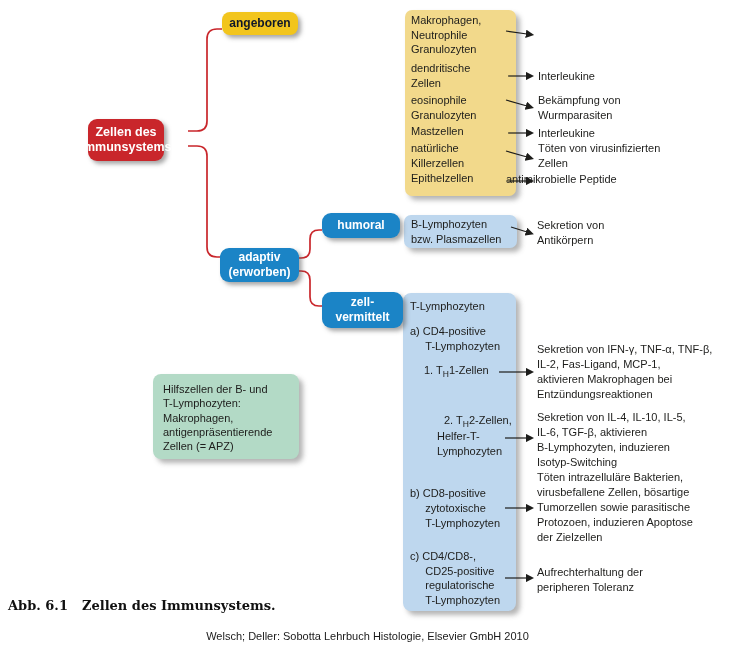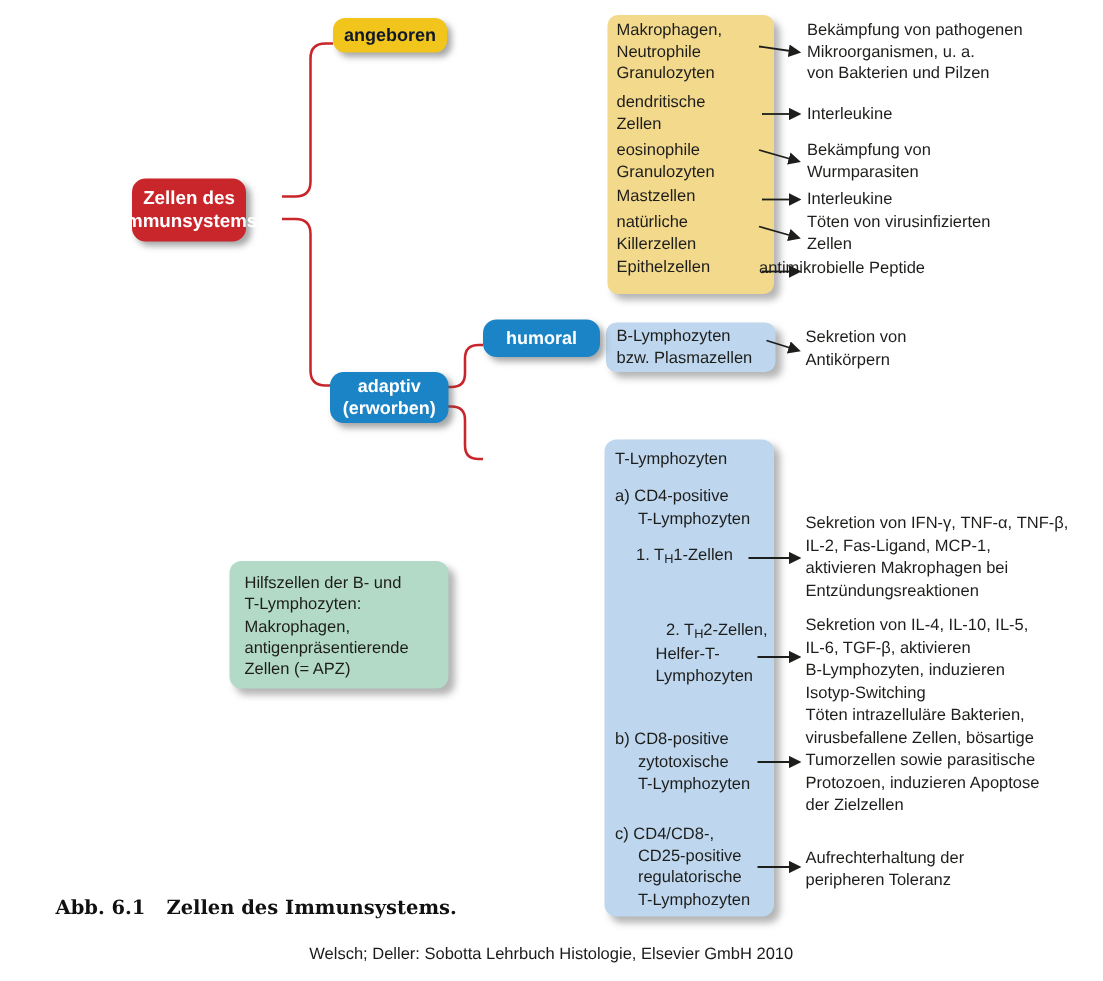--- a/index.html
+++ b/index.html
@@ -11,21 +11,21 @@
         justify-content:center;white-space:pre-wrap;z-index:3;}
   .red{background:#c9262b;color:#ffffff;}
   .yellow{background:#f2c51d;color:#0f172a;}
   .blue{background:#1b84c6;color:#ffffff;}
   .panel{position:absolute;border-radius:7px;box-shadow:4px 4px 5px rgba(90,90,90,.45);z-index:1;}
   .yellowpanel{background:#f2d98b;}
   .bluepanel{background:#bed7ee;}
   .greenbox{background:#b3dac6;}
   .sb{font-size:8.5px;vertical-align:-2.5px;}
   #overlay{position:absolute;left:0;top:0;z-index:2;}
-  .caption{position:absolute;left:8px;top:598px;font:bold 13px/16px "DejaVu Serif",serif;color:#111;z-index:3;margin-left:29px;}
+  .caption{position:absolute;left:8px;top:598px;font:bold 13px/16px "DejaVu Serif",serif;color:#111;z-index:3;}
   .caption .ttl{margin-left:14px;}
   .credit{position:absolute;left:0;top:629px;width:735px;text-align:center;
           font:11px/14px "Liberation Sans",sans-serif;color:#1a1a1a;z-index:3;}
 </style>
 </head>
 <body>
 
 <div id="canvas">
 
   <div class="panel yellowpanel" style="left:405px;top:10px;width:111px;height:186px;"></div>
@@ -61,36 +61,35 @@
       <path d="M505,578 H527"></path>
     </g>
   </svg>
 
   <div class="node red" style="left:88px;top:119px;width:76px;height:42px;font-size:12.5px;">Zellen des
 Immunsystems</div>
   <div class="node yellow" style="left:222px;top:12px;width:76px;height:23px;border-radius:8px;">angeboren</div>
   <div class="node blue" style="left:220px;top:248px;width:79px;height:34px;">adaptiv
 (erworben)</div>
   <div class="node blue" style="left:322px;top:213px;width:78px;height:25px;">humoral</div>
+  <div class="node blue" style="left:322px;top:292px;width:81px;height:36px;">zell-
+vermittelt</div>
 
   <div class="small" style="left:411px;top:13px;">Makrophagen,
 Neutrophile
 Granulozyten</div>
   <div class="small" style="left:411px;top:61px;">dendritische
 Zellen</div>
   <div class="small" style="left:411px;top:93px;">eosinophile
 Granulozyten</div>
   <div class="small" style="left:411px;top:124px;">Mastzellen</div>
   <div class="small" style="left:411px;top:141px;">natürliche
 Killerzellen</div>
   <div class="small" style="left:411px;top:171px;">Epithelzellen</div>
 
-  <div class="small" style="left:538px;top:13px;">Bekämpfung von pathogenen
-Mikroorganismen, u. a.
-von Bakterien und Pilzen</div>
   <div class="small" style="left:538px;top:69px;">Interleukine</div>
   <div class="small" style="left:538px;top:93px;">Bekämpfung von
 Wurmparasiten</div>
   <div class="small" style="left:538px;top:126px;">Interleukine</div>
   <div class="small" style="left:538px;top:141px;">Töten von virusinfizierten
 Zellen</div>
   <div class="small" style="left:506px;top:172px;">antimikrobielle Peptide</div>
 
   <div class="small" style="left:411px;top:217px;">B-Lymphozyten
 bzw. Plasmazellen</div>

